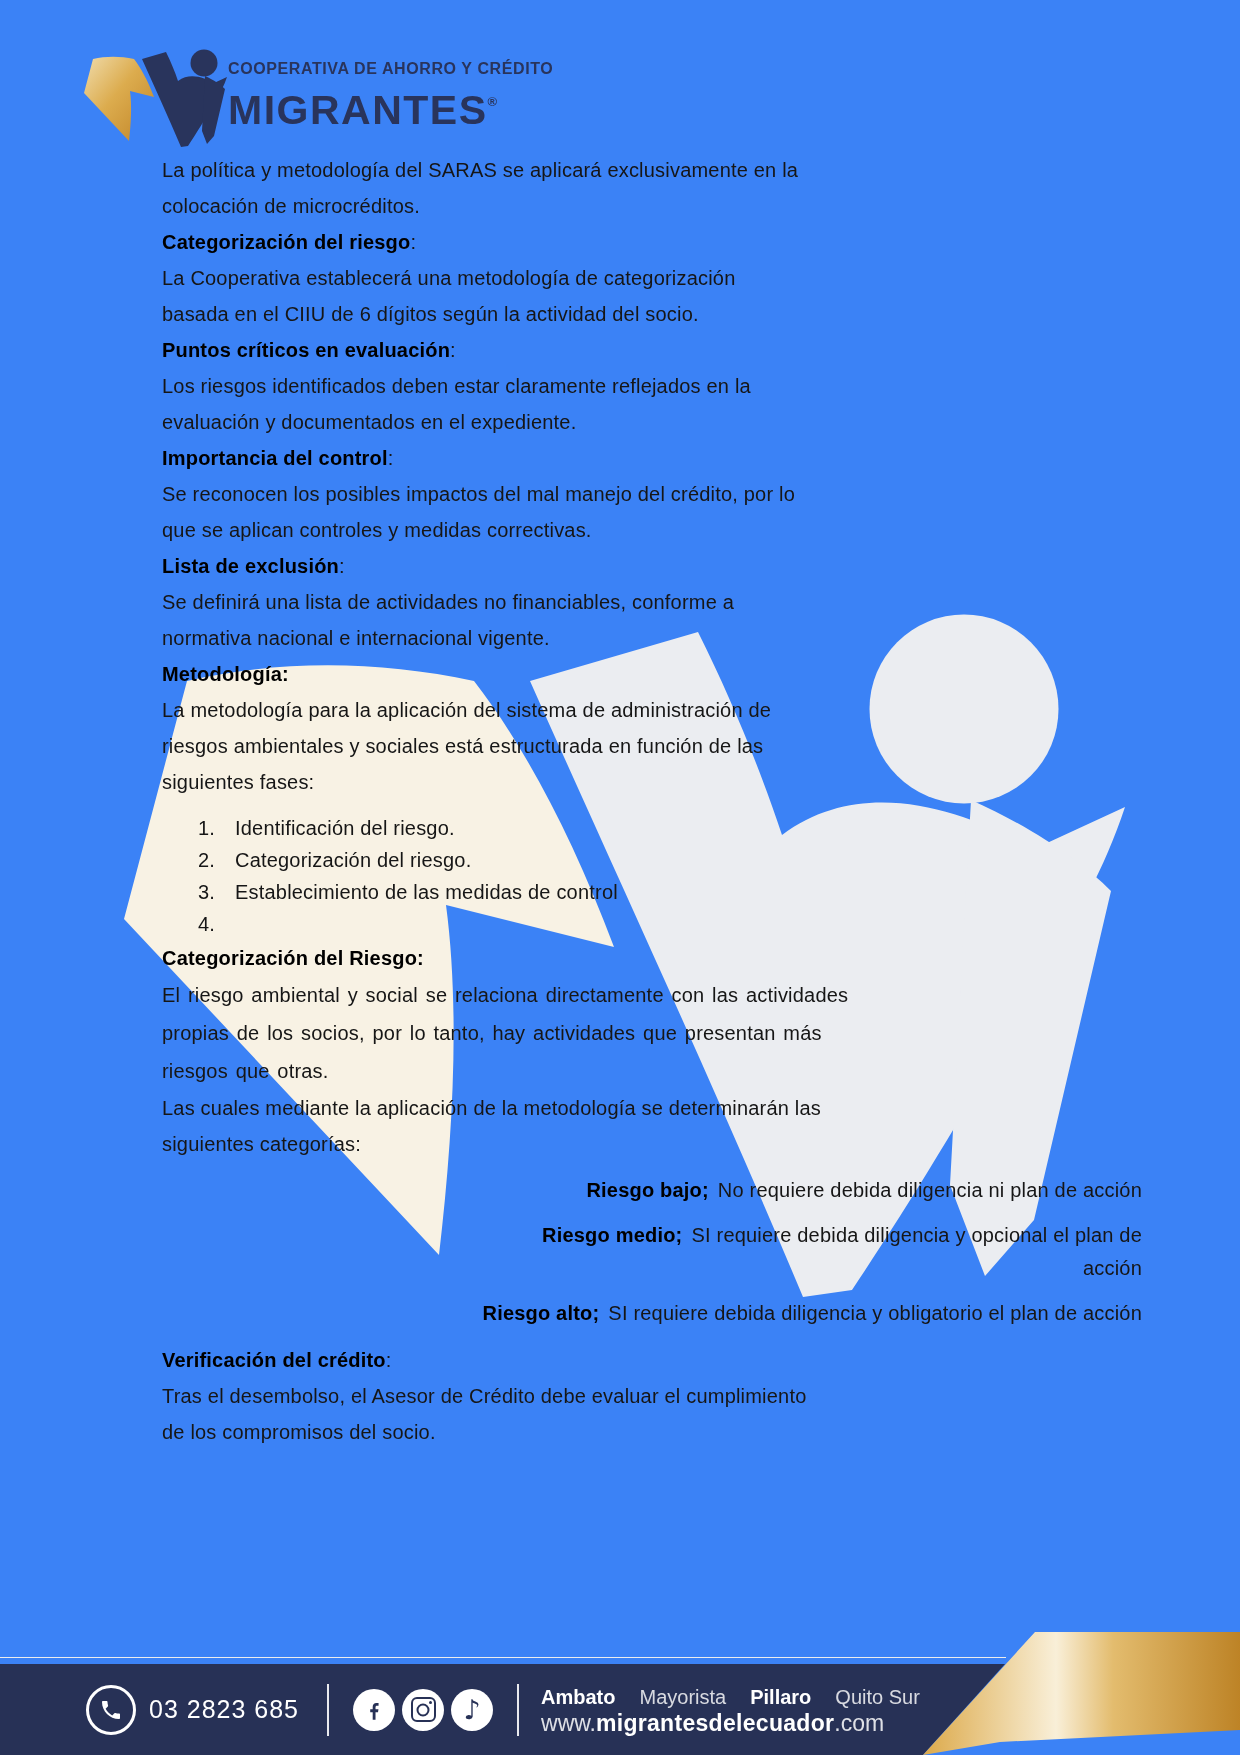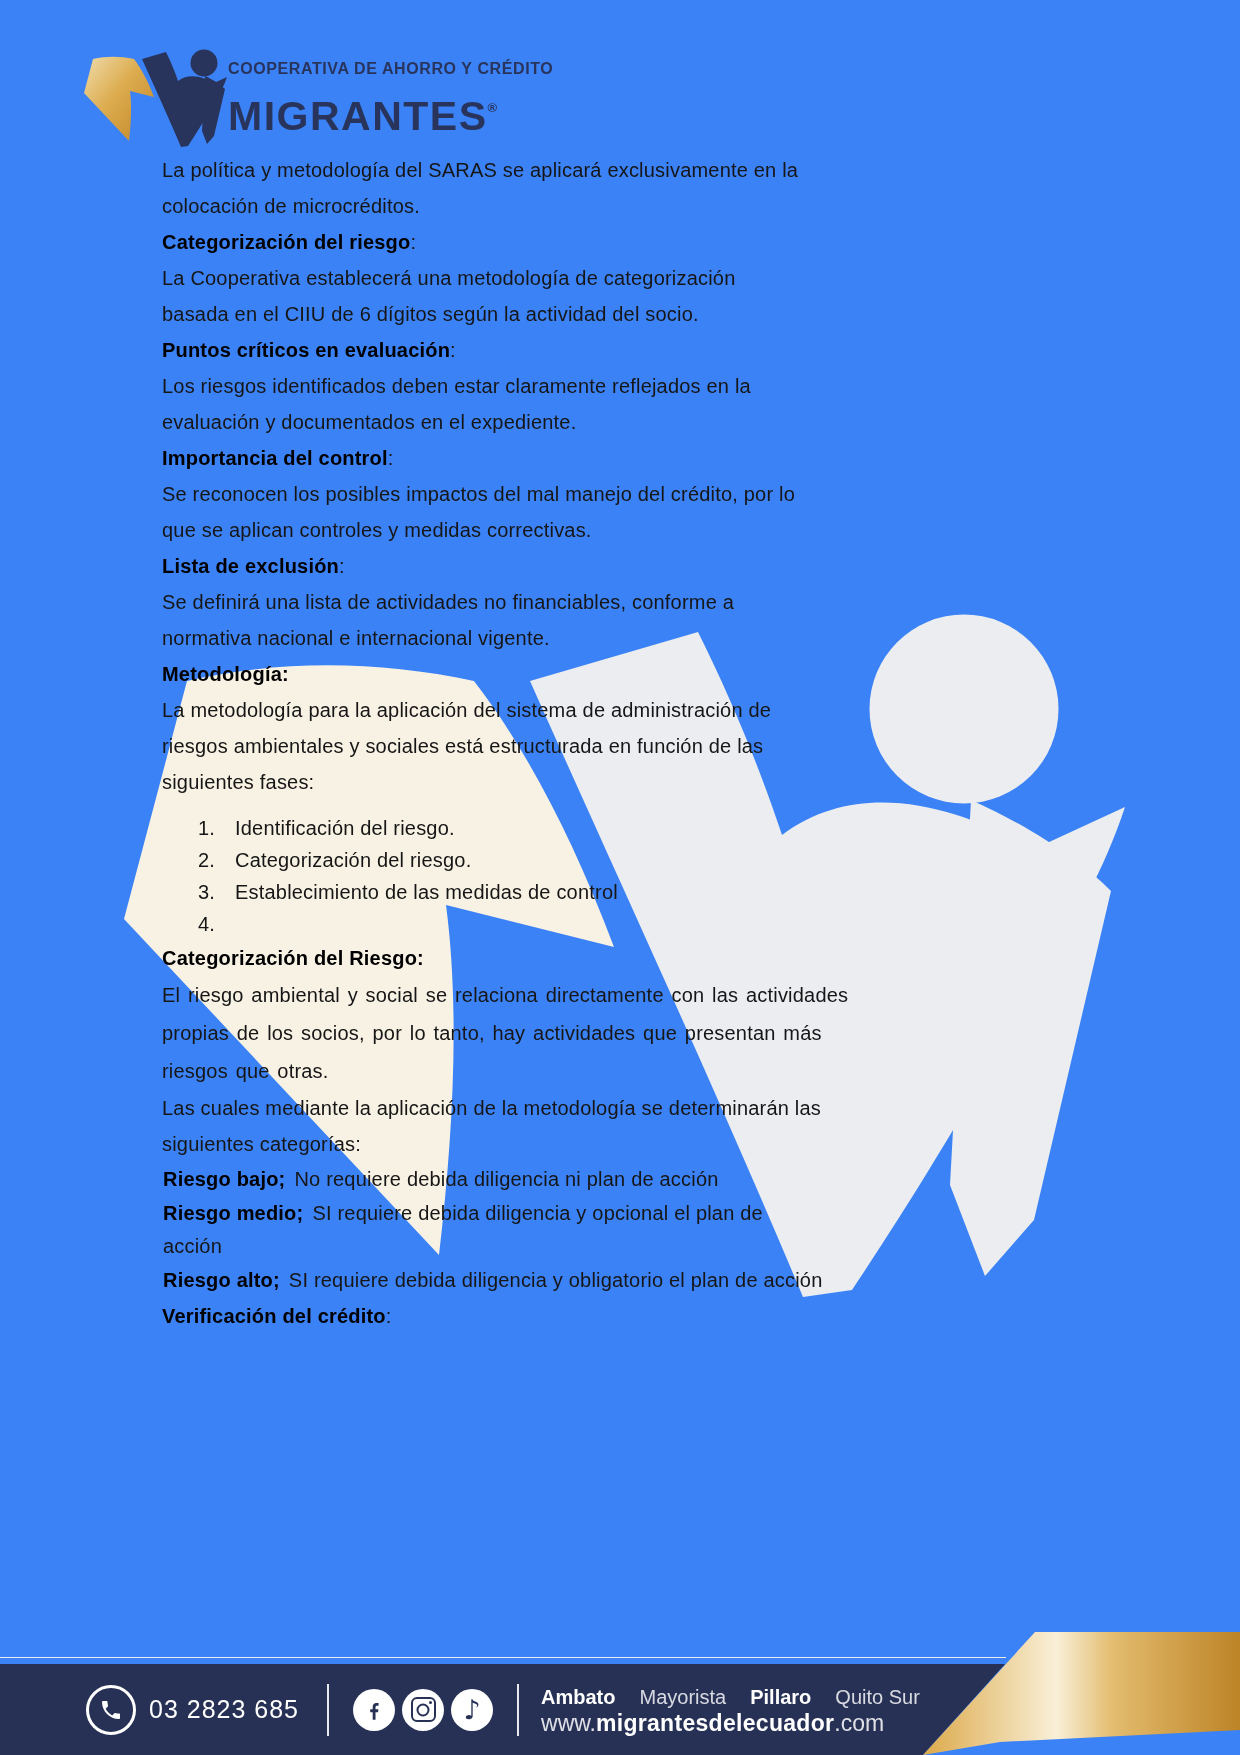--- a/index.html
+++ b/index.html
@@ -7,36 +7,36 @@
     position:relative;width:1240px;height:1755px;margin:0 auto;
     background:#3b82f6;overflow:hidden;
     font-family:"Liberation Sans",sans-serif;color:#161616;
   }
   
   .watermark{position:absolute;left:0;top:0;z-index:0;pointer-events:none;}
   
   .logo{position:absolute;left:64px;top:36px;z-index:2;}
   .logo-text{position:absolute;left:228px;top:60px;z-index:2;color:#29345C;}
   .logo-tagline{font-size:16px;font-weight:bold;letter-spacing:.6px;white-space:nowrap;}
-  .logo-name{font-size:41px;font-weight:bold;letter-spacing:1.5px;line-height:60px;white-space:nowrap;}
+  .logo-name{font-size:41px;font-weight:bold;letter-spacing:1.5px;line-height:48px;white-space:nowrap;}
   .logo-reg{font-size:13px;font-weight:bold;vertical-align:18px;letter-spacing:0;}
   
   .content{position:absolute;left:162px;top:152px;width:992px;z-index:1;
            font-size:20px;line-height:36px;letter-spacing:.2px;}
   .content p{margin:0;white-space:pre-line;}
   .sec-h{margin-top:16px;}
   .sec-h b, .content b{font-weight:bold;color:#000;}
   .meth-para{margin-top:51px;}
   .steps{margin-top:12px;line-height:32px;}
   .step{display:flex;padding-left:36px;}
   .step .num{width:37px;flex:none;}
   .cat-h{margin-top:24px;}
   .cat-b1{line-height:38px;word-spacing:2px;}
   .levels{line-height:33px;}
-  .levels p{margin:1px;}
+  .levels p{margin:12px;text-align:right;}
   .lv-text{margin-left:9px;white-space:pre-line;}
   .verif-h{margin-top:6px;}
   
   .pre-footer-line{position:absolute;left:0;top:1657px;width:1006px;height:1px;background:#ededed;z-index:1;}
   .footer-art{position:absolute;left:0;top:1600px;z-index:1;}
   .footer-content{
     position:absolute;left:0;top:1664px;width:1010px;height:91px;z-index:3;
     display:flex;align-items:center;padding-left:86px;box-sizing:border-box;color:#fff;
   }
   .phone-badge{width:44px;height:44px;border:3px solid #fff;border-radius:50%;
@@ -145,20 +145,22 @@
 siguientes categorías:</p>
 
     <div class="levels">
       <p><b>Riesgo bajo;</b><span class="lv-text">No requiere debida diligencia ni plan de acción</span></p>
       <p><b>Riesgo medio;</b><span class="lv-text">SI requiere debida diligencia y opcional el plan de
 acción</span></p>
       <p><b>Riesgo alto;</b><span class="lv-text">SI requiere debida diligencia y obligatorio el plan de acción</span></p>
     </div>
 
     <p class="sec-h verif-h"><b>Verificación del crédito</b><span>:</span></p>
+    <p>Tras el desembolso, el Asesor de Crédito debe evaluar el cumplimiento
+de los compromisos del socio.</p>
 
   </div>
 
   <div class="pre-footer-line"></div>
   <svg class="footer-art" width="1240" height="155" viewBox="0 0 1240 155" aria-hidden="true">
     <defs>
       <linearGradient id="ribbon" x1="0" y1="0" x2="1" y2="0">
         <stop offset="0" stop-color="#DCA94A"></stop>
         <stop offset=".25" stop-color="#EDD39E"></stop>
         <stop offset=".42" stop-color="#F9EFD8"></stop>

